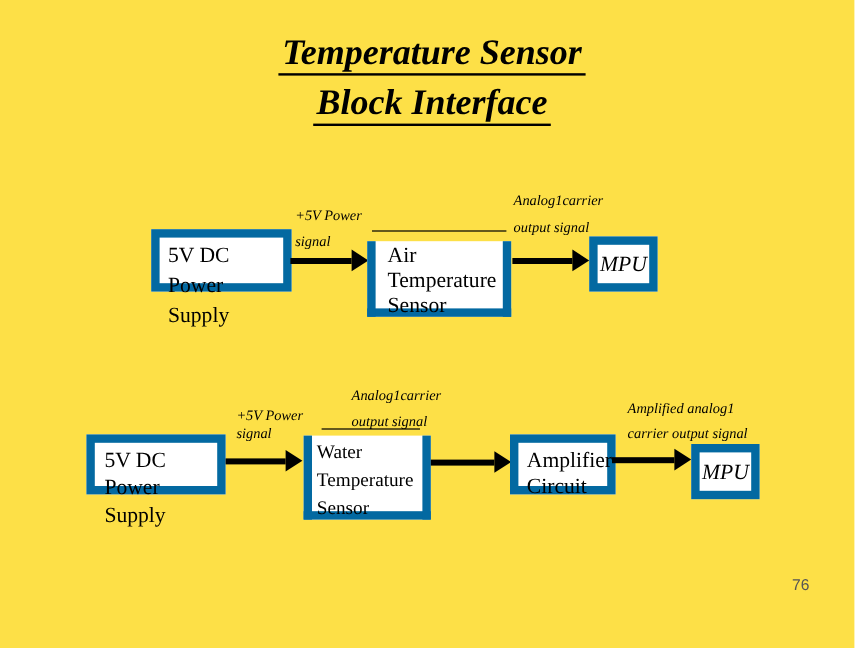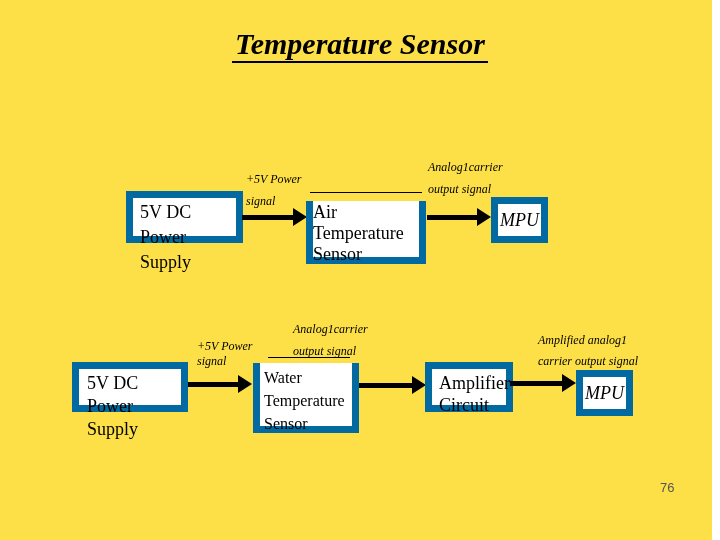--- a/index.html
+++ b/index.html
@@ -36,35 +36,36 @@
   .pagenum{position:absolute;left:660px;top:480px;font-family:"Liberation Sans","DejaVu Sans",sans-serif;
            font-size:13px;color:#555;}
 </style>
 </head>
 <body>
 
 <div class="slide">
 
   <div class="title">
     <div><span class="u">Temperature Sensor</span></div>
+    <div><span class="u">Block Interface</span></div>
   </div>
 
   <div class="box" style="left:126px;top:191px;width:117px;height:52px;padding:2px 0 0 7px;line-height:25px;">5V DC
 Power Supply</div>
 
   <div class="lbl lh22" style="left:246px;top:168px;">+5V Power
 signal</div>
 
   <div class="arrow" style="left:242px;top:208px;width:65px;">
     <i class="shaft"></i>
     <i class="head"></i>
   </div>
 
   <div class="topline" style="left:310px;top:192px;width:112px;"></div>
-  <div class="box open-top" style="left:306px;top:201px;width:120px;height:63px;padding:1px 0 0 0;line-height:21px;">Air
+  <div class="box open-top" style="left:306px;top:201px;width:120px;height:63px;padding:1px 0 0 10px;line-height:21px;">Air
 Temperature
 Sensor</div>
 
   <div class="lbl lh22" style="left:428px;top:156px;">Analog1carrier
 output signal</div>
 
   <div class="arrow" style="left:427px;top:208px;width:64px;">
     <i class="shaft"></i>
     <i class="head"></i>
   </div>
@@ -91,21 +92,21 @@
 output signal</div>
 
   <div class="arrow" style="left:359px;top:376px;width:67px;">
     <i class="shaft"></i>
     <i class="head"></i>
   </div>
 
   <div class="box" style="left:425px;top:362px;width:88px;height:50px;padding:3px 0 12px 7px;line-height:22px;">Amplifier
 Circuit</div>
 
-  <div class="lbl lh21" style="left:538px;top:330px;">Amplified analog1
+  <div class="lbl lh21" style="left:523px;top:330px;">Amplified analog1
 carrier output signal</div>
 
   <div class="arrow" style="left:510px;top:374px;width:66px;">
     <i class="shaft"></i>
     <i class="head"></i>
   </div>
 
   <div class="box center" style="left:576px;top:370px;width:57px;height:32px;">MPU</div>
 
   <div class="pagenum">76</div>

